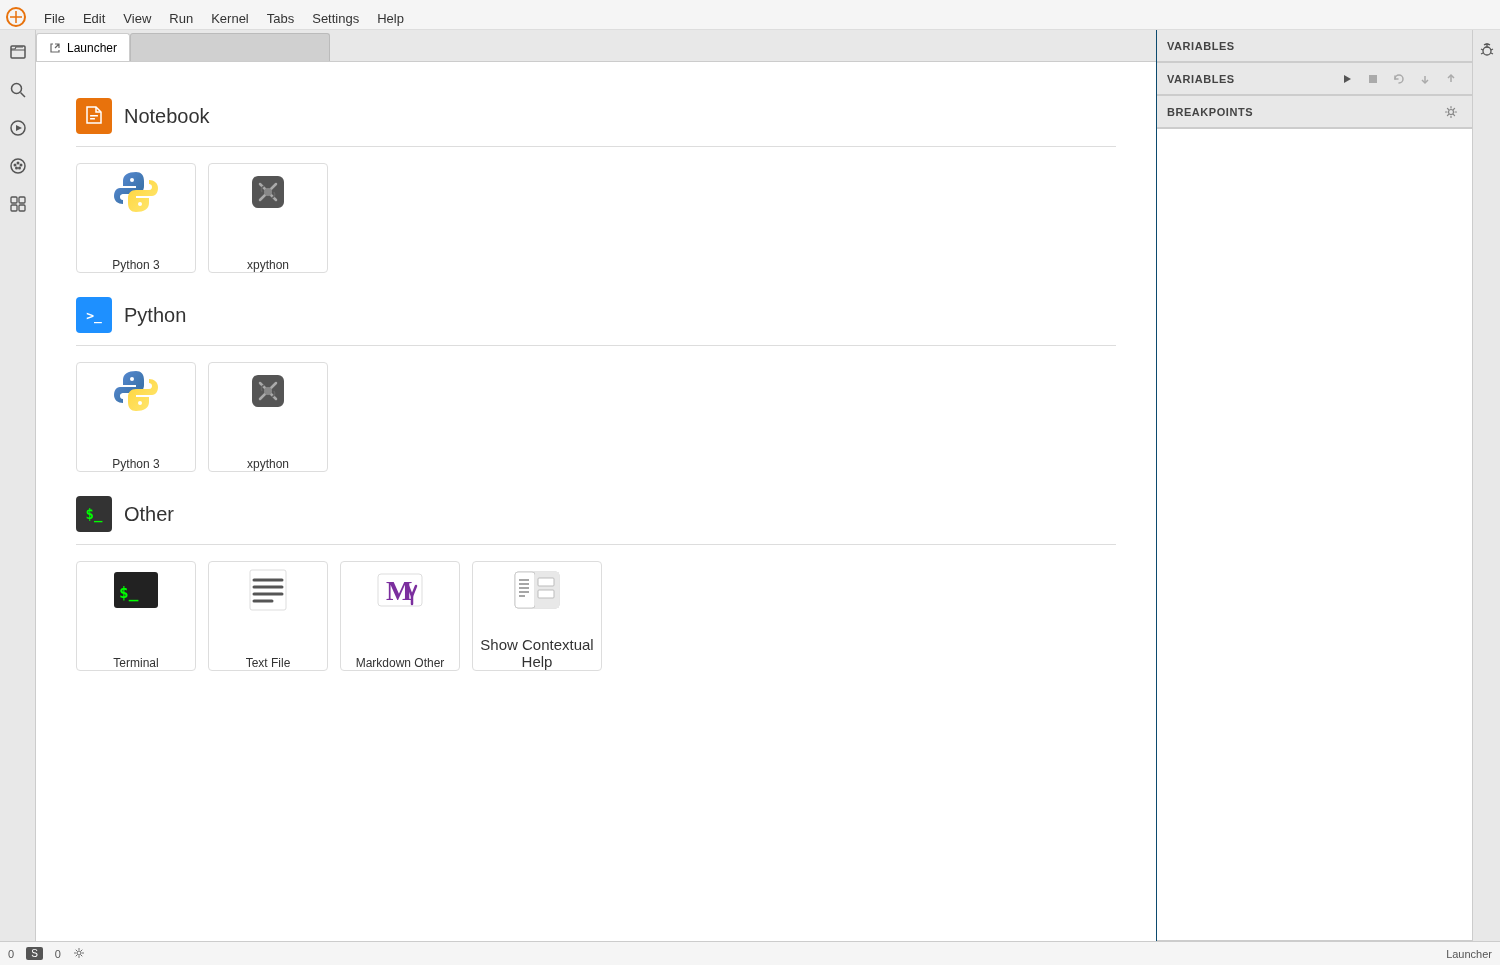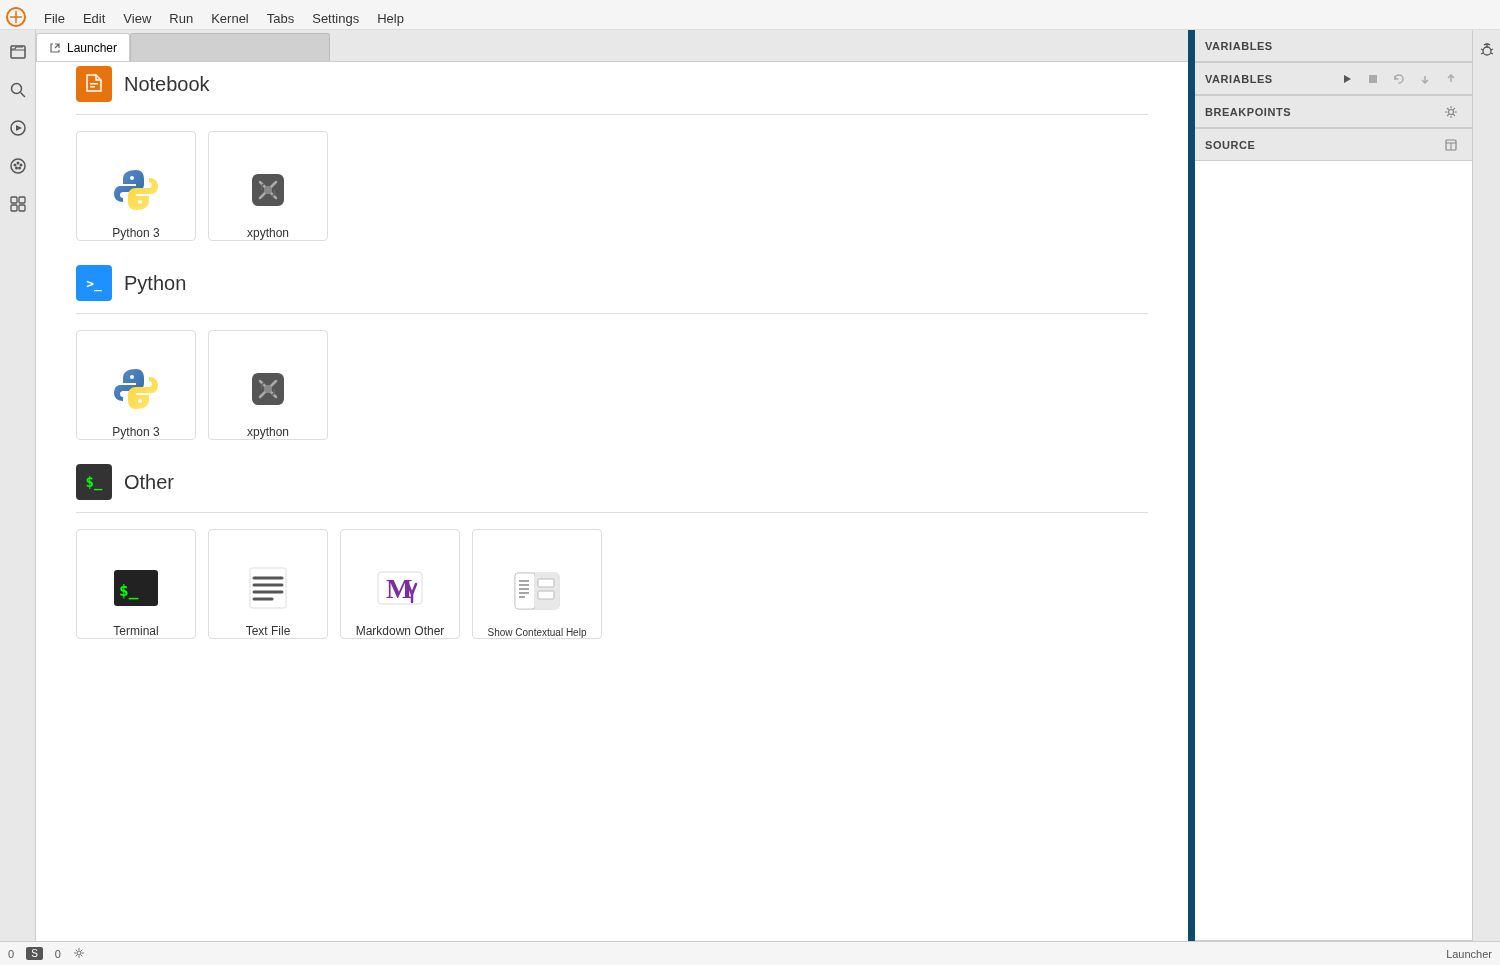--- a/index.html
+++ b/index.html
@@ -119,21 +119,21 @@
       font-size: 12px;
       cursor: pointer;
       border-radius: 3px 3px 0 0;
       color: #666;
     }
 
     
     #launcher-content {
       flex: 1;
       overflow-y: auto;
-      padding: 4px 40px;
+      padding: 36px 40px;
     }
 
     .section-header {
       display: flex;
       align-items: center;
       gap: 12px;
       margin-bottom: 12px;
     }
     .section-icon {
       width: 36px;
@@ -164,43 +164,43 @@
     }
     .card {
       width: 120px;
       height: 110px;
       border: 1px solid #ddd;
       border-radius: 4px;
       background: #fff;
       display: flex;
       flex-direction: column;
       align-items: center;
-      justify-content: flex-end;
+      justify-content: space-between;
       cursor: pointer;
       gap: 8px;
       transition: box-shadow 0.15s;
     }
     .card-icon {
       width: 56px;
       height: 56px;
       display: flex;
       align-items: center;
       justify-content: center;
     }
     .card-label {
       font-size: 12px;
       color: #333;
       text-align: center;
     }
 
     
     #right-panel {
-      width: 284px;
+      width: 316px;
       background: #f5f5f5;
-      border-left: 7px solid #0c4a6e;
+      border-left: 1px solid #0c4a6e;
       display: flex;
       flex-direction: column;
     }
     .panel-section {
       border-bottom: 1px solid #ccc;
       display: flex;
       flex-direction: column;
     }
     .panel-header {
       height: 32px;
@@ -513,21 +513,21 @@
                 <rect x="22" y="6" width="24" height="36" rx="0" fill="#e8e8e8"></rect>
                 <line x1="6" y1="14" x2="16" y2="14" stroke="#888" stroke-width="1.5"></line>
                 <line x1="6" y1="18" x2="16" y2="18" stroke="#888" stroke-width="1.5"></line>
                 <line x1="6" y1="22" x2="16" y2="22" stroke="#888" stroke-width="1.5"></line>
                 <line x1="6" y1="26" x2="16" y2="26" stroke="#888" stroke-width="1.5"></line>
                 <line x1="6" y1="30" x2="12" y2="30" stroke="#888" stroke-width="1.5"></line>
                 <rect x="25" y="12" width="16" height="8" rx="1" fill="#fff" stroke="#bbb"></rect>
                 <rect x="25" y="24" width="16" height="8" rx="1" fill="#fff" stroke="#bbb"></rect>
               </svg>
             </div>
-            <span class="card-label" style="font-size:10px;padding:0 4px;">Show Contextual Help</span>
+            <span class="card-label" style="font-size:15px;padding:0 4px;">Show Contextual Help</span>
           </div>
         </div>
 
       </div>
     </div>
 
     <div id="right-panel">
 
       <div class="panel-section">
         <div class="panel-header">
@@ -582,32 +582,20 @@
                 <circle cx="7" cy="7" r="2.5" stroke="#888" stroke-width="1.2"></circle>
                 <path d="M7 1.5 L7 3 M7 11 L7 12.5 M1.5 7 L3 7 M11 7 L12.5 7 M3.4 3.4 L4.5 4.5 M9.5 9.5 L10.6 10.6 M3.4 10.6 L4.5 9.5 M9.5 4.5 L10.6 3.4" stroke="#888" stroke-width="1.2" stroke-linecap="round"></path>
               </svg>
             </div>
           </div>
         </div>
         <div class="panel-body breakpoints-body"></div>
       </div>
 
       <div class="panel-section" style="flex:1;">
-        <div class="panel-header">
-          <span class="panel-header-title">SOURCE</span>
-          <div class="panel-toolbar">
-            <div class="panel-toolbar-btn">
-              <svg width="14" height="14" viewBox="0 0 14 14" fill="none">
-                <rect x="2" y="2" width="10" height="10" rx="1" stroke="#888" stroke-width="1.2"></rect>
-                <line x1="2" y1="5" x2="12" y2="5" stroke="#888" stroke-width="1"></line>
-                <line x1="7" y1="5" x2="7" y2="12" stroke="#888" stroke-width="1"></line>
-              </svg>
-            </div>
-          </div>
-        </div>
         <div class="panel-body source-body"></div>
       </div>
 
     </div>
 
     <div id="right-edge">
       <div class="edge-icon">
         <svg width="16" height="16" viewBox="0 0 16 16" fill="none">
           <circle cx="8" cy="10" r="4" stroke="#555" stroke-width="1.3"></circle>
           <path d="M8 6 L8 3" stroke="#555" stroke-width="1.3" stroke-linecap="round"></path>

